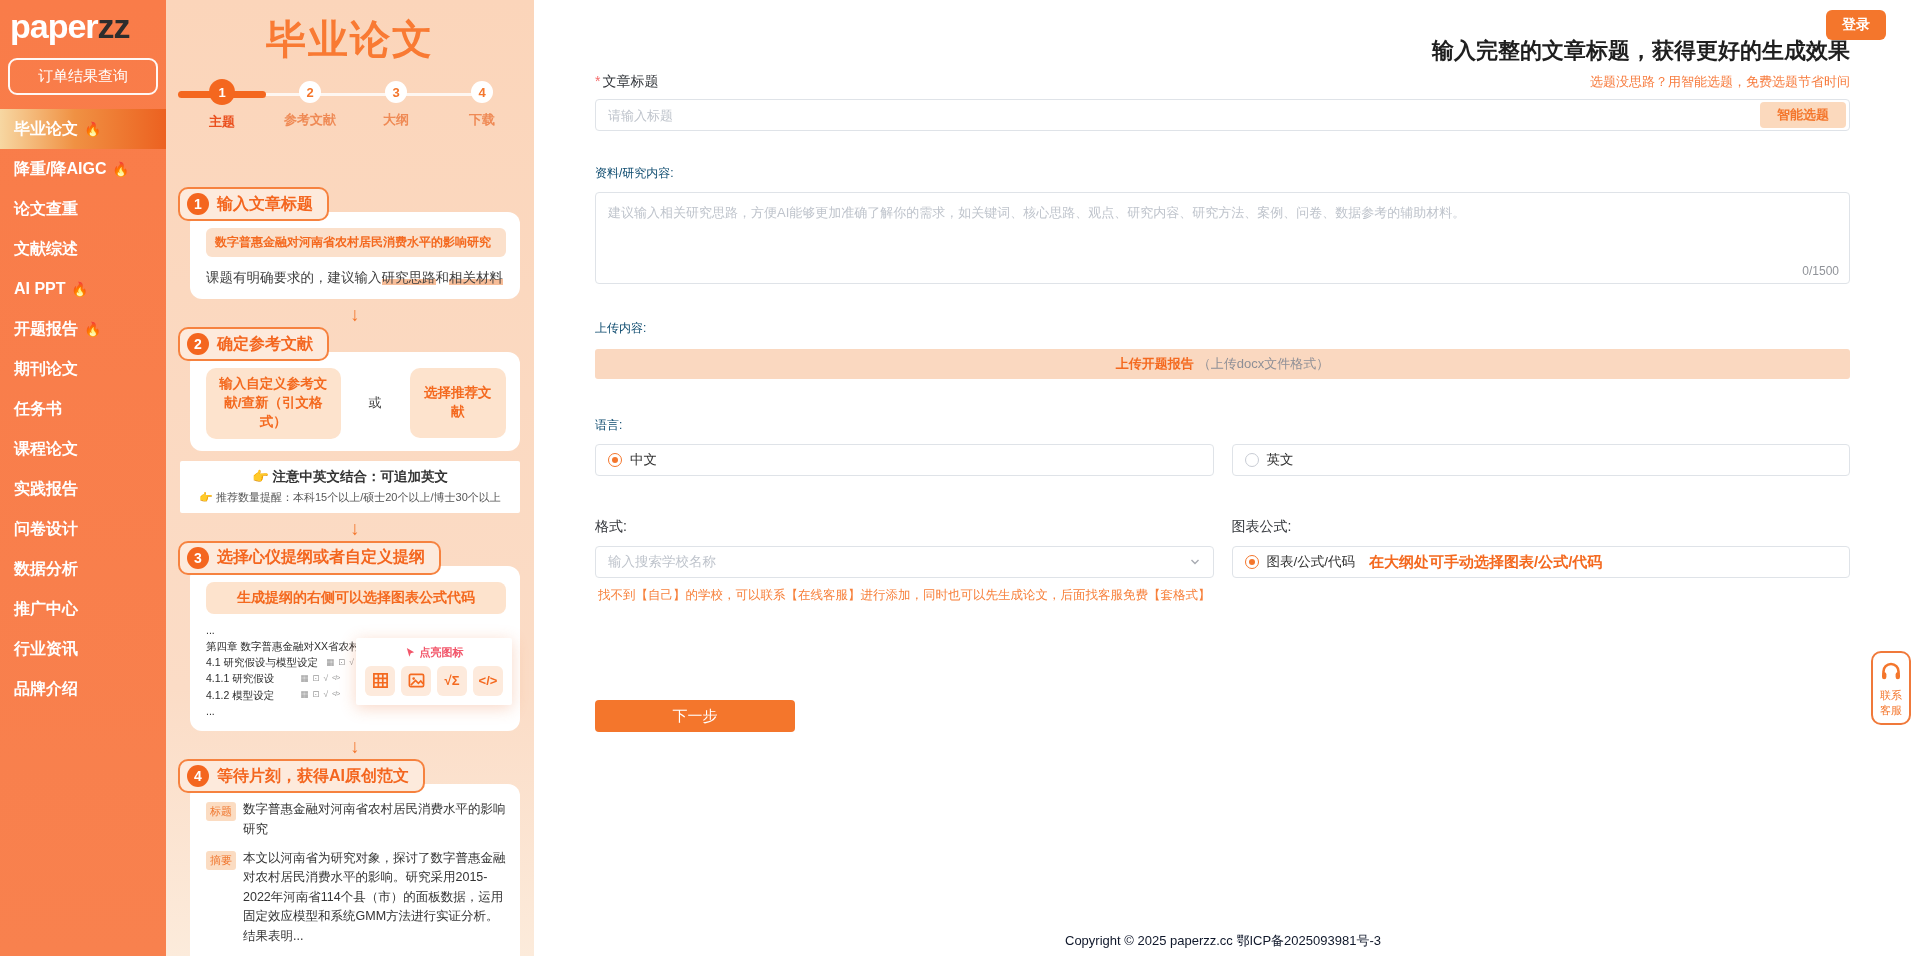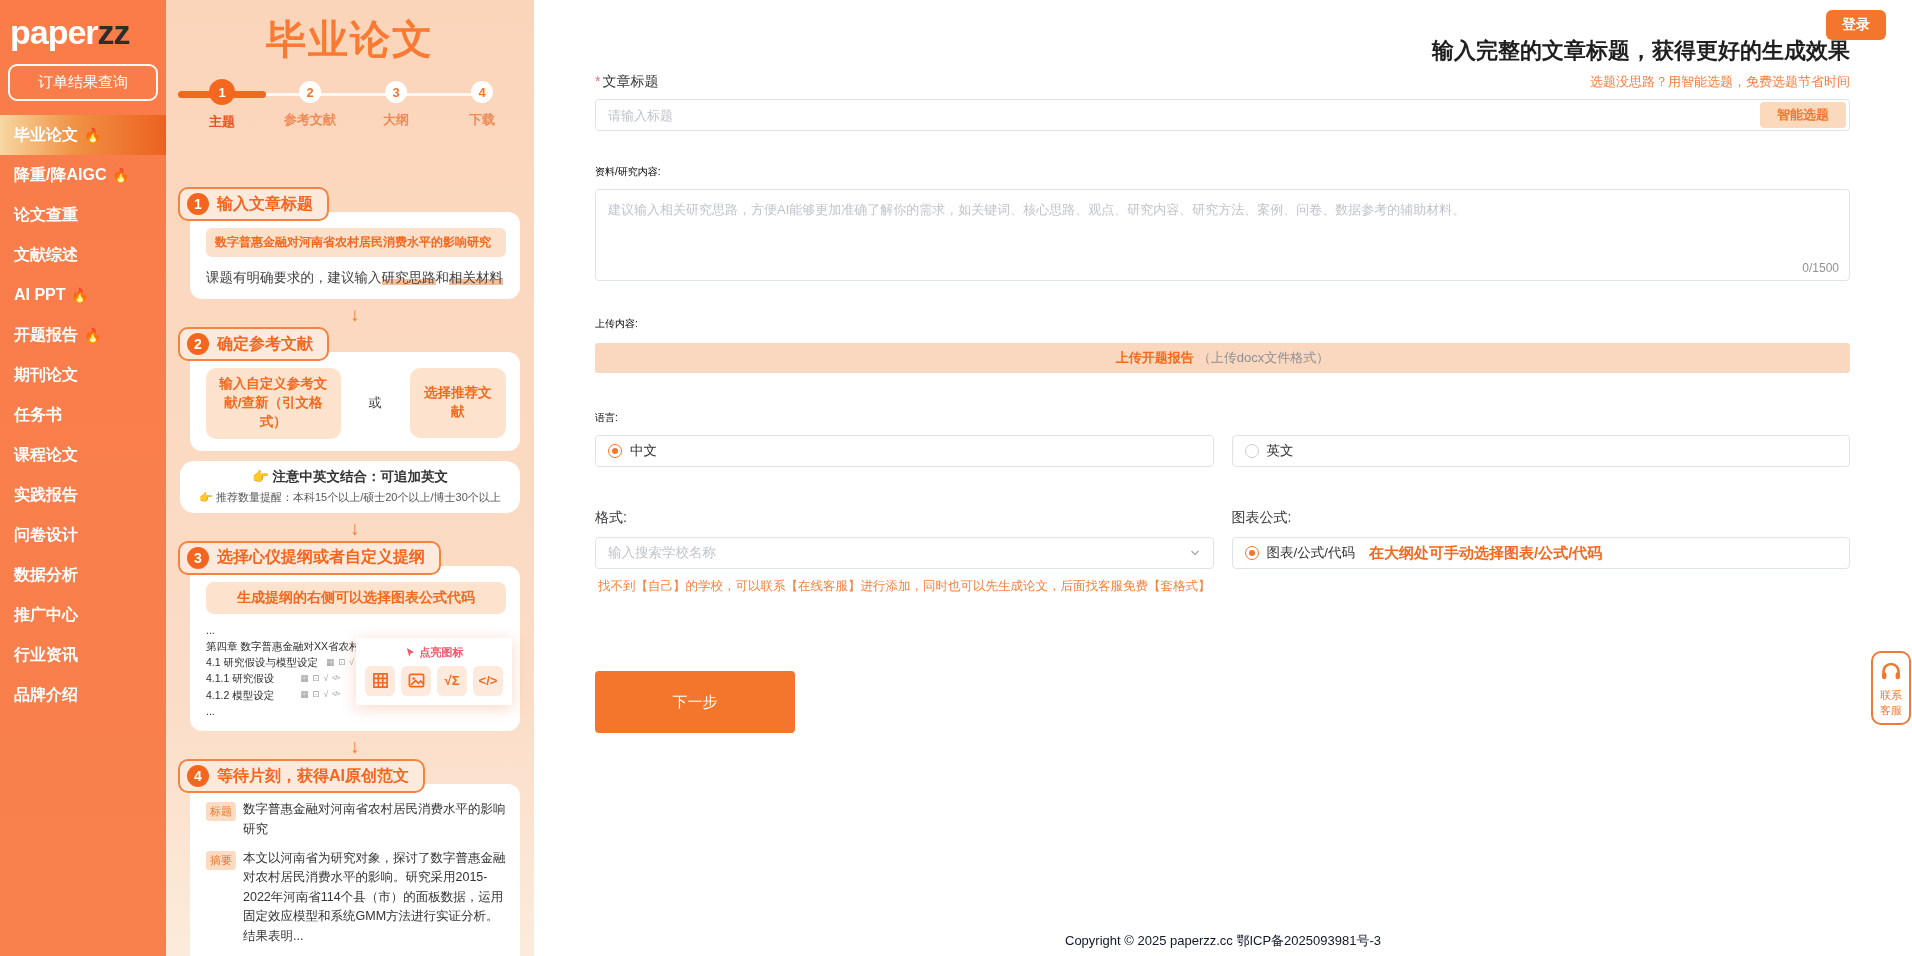--- a/index.html
+++ b/index.html
@@ -1,21 +1,21 @@
 <!DOCTYPE html>
 <html><head>
 <meta charset="utf-8">
 <style>
   * { box-sizing: border-box; margin: 0; padding: 0; }
   html,body { width:1912px; height:956px; overflow:hidden; }
   body { font-family:"Liberation Sans","DejaVu Sans",sans-serif; background:#fff; display:flex; }
 
   
   .sidebar { width:166px; flex:0 0 166px; background:linear-gradient(180deg,#f97c49,#f8814e); color:#fff; position:relative; z-index:5; }
-  .logo { padding:14px 0 0 10px; font-size:34px; font-weight:800; letter-spacing:-1px; line-height:1.1; }
+  .logo { padding:8px 0 0 10px; font-size:34px; font-weight:800; letter-spacing:-1px; line-height:1.1; }
   .logo .lp1 { color:#fff; }
   .logo .lp2 { color:#2d2d2d; }
   .order-btn { margin:13px 8px 0 8px; height:37px; border:2px solid rgba(255,255,255,.95); border-radius:9px; color:#fff; font-size:15px; display:flex; align-items:center; justify-content:center; cursor:pointer; }
   .menu { margin-top:14px; display:flex; flex-direction:column; }
   .menu-item { height:40px; display:flex; align-items:center; gap:6px; padding-left:14px; font-size:16px; font-weight:700; color:#fff; cursor:pointer; white-space:nowrap; }
   .menu-item.active { background:linear-gradient(90deg,#f7d7a2 0%, #f09143 45%, #ec6120 100%); }
   .menu-badge { font-size:14px; }
 
   
   .wizard { width:368px; flex:0 0 368px; background:linear-gradient(180deg,#fbd5ba 0%, #fbdcc6 72%, #fcebdb 100%); position:relative; z-index:4; }
@@ -36,21 +36,21 @@
   .gcard { background:#fff; border-radius:12px; margin:-9px 0 0 12px; padding:16px 14px 12px 16px; position:relative; }
   .arrow-down { text-align:center; color:#f4762c; font-size:19px; font-weight:700; margin:6px 0 3px 12px; line-height:1; }
 
   .example-box { background:#fbe0cb; border-radius:6px; padding:6px 9px; color:#f4691f; font-size:12px; font-weight:700; }
   .tip-line { margin-top:12px; font-size:13.5px; color:#3e3e3e; }
   .hl { background:linear-gradient(transparent 58%, #f7bd98 0); }
 
   .ref-row { display:flex; align-items:center; gap:28px; }
   .ref-btn { background:#fde3cd; border-radius:10px; color:#f4691f; font-weight:700; font-size:13.5px; text-align:center; padding:7px 9px; line-height:1.4; }
   .or-text { font-size:13px; color:#444; }
-  .note-box { background:#fff; border-radius:14px; margin:10px 0 0 2px; padding:7px 4px 8px; text-align:center; }
+  .note-box { background:#fff; border-radius:2px; margin:10px 0 0 2px; padding:7px 4px 8px; text-align:center; }
   .note1 { font-size:13.5px; font-weight:700; color:#333; }
   .note2 { margin-top:4px; font-size:11px; color:#555; }
 
   .banner-box { background:#fde3cd; border-radius:8px; padding:7px 8px; text-align:center; color:#f4691f; font-weight:800; font-size:14px; }
   .outline { margin-top:8px; position:relative; }
   .oline { display:flex; align-items:center; font-size:10.5px; color:#2d2d2d; line-height:1.55; white-space:nowrap; }
   .oline .otext { overflow:hidden; }
   .mini-icons { margin-left:8px; display:flex; gap:4px; color:#9a9a9a; font-size:8.5px; align-items:center; flex:0 0 auto; }
   .mini-icons .mi-code { font-size:7px; letter-spacing:-1px; }
   .tipbox { position:absolute; right:-6px; top:-16px; background:#fff; border-radius:2px; box-shadow:0 3px 16px rgba(235,110,50,.28); padding:7px 9px 9px; text-align:center; z-index:3;margin-top:32px; }
@@ -69,38 +69,38 @@
   .login-btn { position:absolute; top:10px; right:26px; background:#f4762c; color:#fff; font-size:14px; font-weight:700; border:none; border-radius:6px; padding:6px 16px; cursor:pointer; }
   .page-title { margin-top:36px; text-align:right; font-size:22px; font-weight:700; color:#1f1f1f; }
   .label-row { margin-top:7px; display:flex; justify-content:space-between; align-items:flex-end; }
   .f-label { font-size:14px; color:#35383d; }
   .req { color:#f56c6c; margin-right:2px; }
   .hint-link { font-size:13px; color:#f77b3d; cursor:pointer; }
   .input-wrap { position:relative; margin-top:8px; }
   .text-input { width:100%; height:32px; border:1px solid #dfe3e8; border-radius:4px; padding:0 120px 0 12px; font-size:13px; color:#333; font-family:inherit; outline:none; }
   .text-input::placeholder { color:#bfc4cc; }
   .smart-btn { position:absolute; right:4px; top:3px; height:26px; background:#fbd9bd; color:#f4762c; font-weight:700; font-size:13px; border:none; border-radius:4px; padding:0 17px; cursor:pointer; }
-  .sec-label { margin-top:34px; font-size:10px; color:#000000; }
+  .sec-label { margin-top:34px; font-size:12px; color:#0c4a6e; }
   .textarea-box { position:relative; margin-top:10px; height:92px; border:1px solid #dfe3e8; border-radius:4px; padding:10px 12px; }
   .ta-placeholder { font-size:13px; color:#bfc4cc; line-height:1.6; }
   .ta-counter { position:absolute; right:10px; bottom:5px; font-size:12px; color:#909399; }
   .upload-banner { margin-top:12px; height:30px; background:#fad8c0; border-radius:3px; display:flex; align-items:center; justify-content:center; gap:4px; cursor:pointer; }
   .up-main { color:#f4691f; font-weight:700; font-size:13px; }
   .up-note { color:#8e8f96; font-size:13px; }
   .row2 { display:flex; gap:18px; }
   .col { flex:1; min-width:0; }
   .opt-box { margin-top:10px; height:32px; border:1px solid #dfe3e8; border-radius:4px; display:flex; align-items:center; padding:0 12px; gap:8px; font-size:13.5px; color:#333; cursor:pointer; }
   .radio { width:14px; height:14px; border-radius:50%; border:1px solid #c8ccd4; background:#fff; position:relative; flex:0 0 auto; }
   .radio.on { border-color:#f4762c; }
   .radio.on::after { content:""; position:absolute; left:3px; top:3px; width:6px; height:6px; border-radius:50%; background:#f4762c; }
   .select-box { margin-top:10px; height:32px; border:1px solid #dfe3e8; border-radius:4px; display:flex; align-items:center; justify-content:space-between; padding:0 12px; font-size:13.5px; color:#333; cursor:pointer; }
   .select-box .ph { color:#bfc4cc; }
   .chart-note { color:#f4691f; font-weight:700; font-size:15px; margin-left:6px; white-space:nowrap; overflow:hidden; }
   .helper { margin-top:9px; text-align:center; font-size:12.5px; color:#f7803b; }
-  .next-btn { margin-top:76px; width:200px; height:62px; background:#f4762c; color:#fff; font-size:15px; border:none; border-radius:4px; cursor:pointer; font-family:inherit; }
+  .next-btn { margin-top:96px; width:200px; height:32px; background:#f4762c; color:#fff; font-size:15px; border:none; border-radius:4px; cursor:pointer; font-family:inherit; }
   .footer { position:absolute; bottom:6px; left:0; right:0; text-align:center; font-size:13px; color:#0f172a; }
 
   
   .contact { position:fixed; right:1px; top:651px; width:40px; background:#fff; border:2px solid #f0793a; border-radius:10px; padding:7px 2px 5px; text-align:center; z-index:9; cursor:pointer; }
   .contact-label { color:#f4762c; font-size:11px; margin-top:2px; }
 </style>
 </head>
 <body>
 
 <div class="sidebar">

